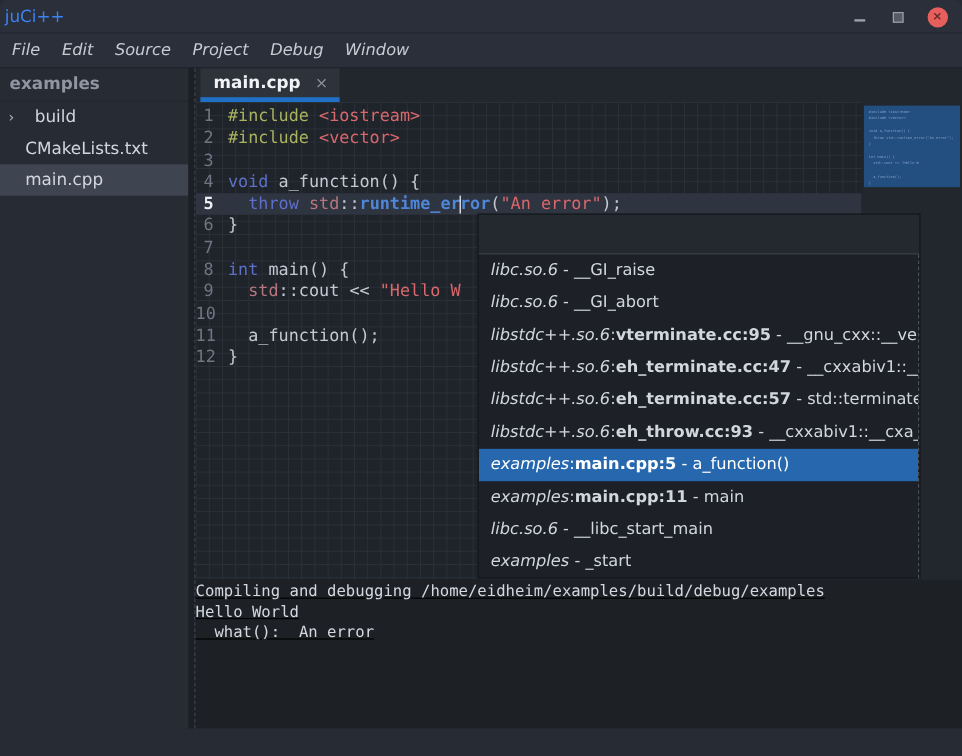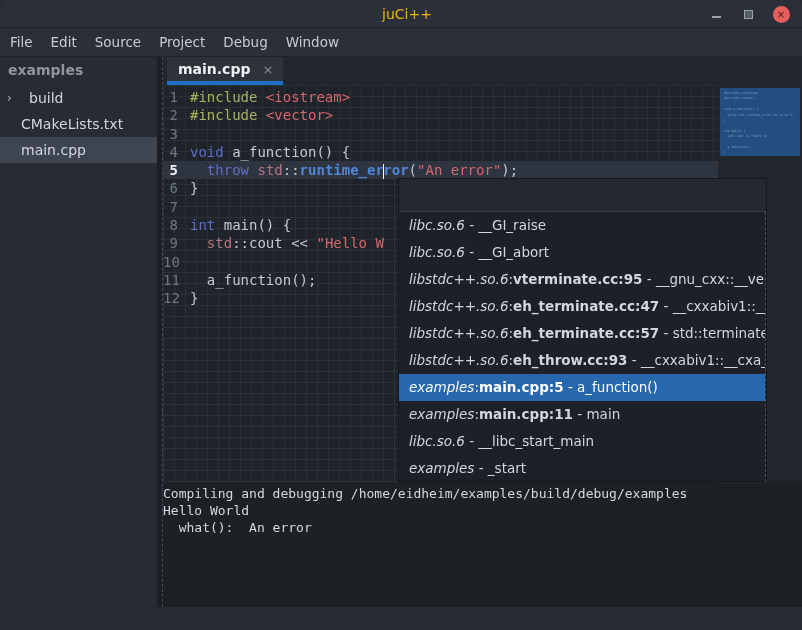--- a/index.html
+++ b/index.html
@@ -4,35 +4,35 @@
 <style>
   * { margin:0; padding:0; box-sizing:border-box; }
   html,body { width:802px; height:630px; background:#14171c; overflow:hidden;
               font-family:"DejaVu Sans","Liberation Sans",sans-serif; }
   #window { position:relative; width:802px; height:630px; background:#272b33; }
 
   
   #titlebar { position:absolute; left:0; top:0; width:802px; height:28px;
               background:#2a2f39; border-bottom:1px solid #20242c;
               border-radius:7px 7px 0 0; }
-  #window-title { position:absolute; left:12px; right:0; top:0; height:28px;
-                  text-align:center; line-height:28px; color:#eab308; font-size:14px; }
+  #window-title { position:absolute; left:4px; right:0; top:0; height:28px;
+                  text-align:left; line-height:28px; color:#3b82f6; font-size:14px; }
   .winctl { position:absolute; top:0; height:28px; display:flex; align-items:center; justify-content:center; }
   #btn-min { right:76px; width:20px; }
   #btn-min .bar { width:9px; height:2px; background:#9ba1ab; margin-top:6px; }
   #btn-restore { right:44px; width:20px; }
   #btn-restore .sq { width:9px; height:9px; border:1.5px solid #9ba1ab; background:#565c66; }
   #btn-close { right:10px; width:22px; }
   #btn-close .circ { width:17px; height:17px; border-radius:50%; background:#e65f5c;
                      color:#6b2a28; font-size:10px; font-weight:bold; line-height:17px; text-align:center; }
 
   
   #menubar { position:absolute; left:0; top:28px; width:802px; height:29px;
              background:#2a2f39; border-bottom:1px solid #1d2128;
-             display:flex; align-items:center; padding-left:10px; gap:18px; }
+             display:flex; align-items:center; padding-left:10px; gap:18px;font-style:italic; }
   .menu-item { color:#c6ccd4; font-size:13.5px; cursor:default; }
 
   
   #main { position:absolute; left:0; top:57px; width:802px; height:550px; }
 
   
   #sidebar { position:absolute; left:0; top:0; width:157px; height:550px; background:#272b33; }
   #sidebar-header { height:28px; line-height:26px; padding-left:8px;
                     color:#8f96a2; font-size:14px; font-weight:600;
                     border-bottom:1px solid #22262d; }
@@ -90,21 +90,21 @@
   #popup-search { height:33px; background:#24282f; border-bottom:1px solid #3a3f48; }
   #popup-list { height:270px; overflow:hidden; border-right:1px dashed #4a505a; }
   .popup-item { height:27px; line-height:27px; padding-left:10px; color:#d2d6dd;
                 font-size:13.5px; white-space:nowrap; overflow:hidden; }
   .popup-item.selected { background:#2667ae; color:#ffffff; }
   .pi-lib { font-style:italic; }
   .pi-loc { font-weight:bold; }
 
   
   #terminal { position:absolute; left:0; top:426px; width:639px; height:124px;
-              background:#1d2126; padding:2px 0 0 0; }
+              background:#1d2126; padding:2px 0 0 0;text-decoration:underline; }
   .term-line { font-family:"DejaVu Sans Mono","Liberation Mono",monospace;
                font-size:13px; line-height:17px; color:#d5d9df; white-space:pre; }
 
   
   #statusbar { position:absolute; left:0; top:607px; width:802px; height:23px;
                background:#272b33; border-top:1px solid #1a1d22; border-bottom:2px solid #15181c; }
   #status-left { position:absolute; left:8px; top:0; line-height:21px; color:#cfd4db; font-size:13px; }
   #status-center { position:absolute; left:318px; top:0; line-height:21px; color:#cfd4db; font-size:13px; }
 </style>
 </head>

